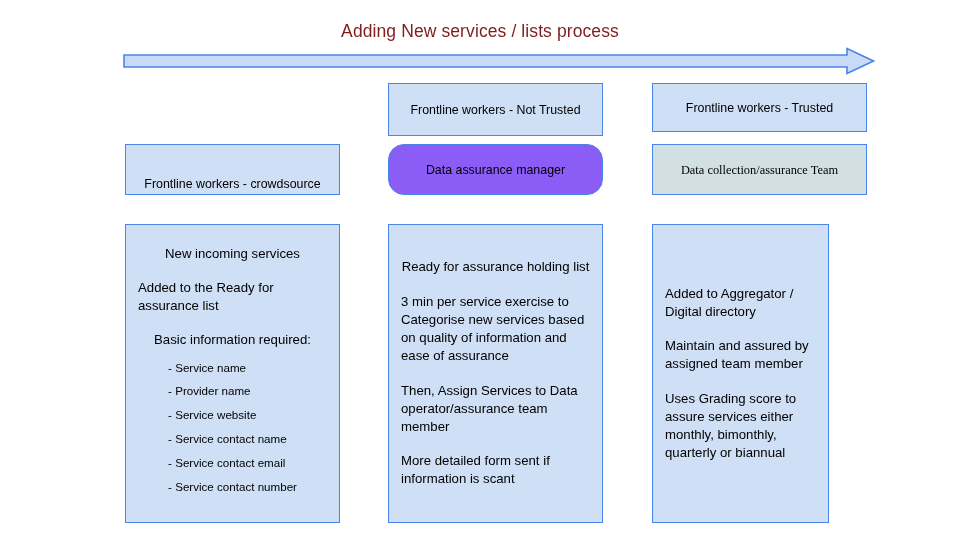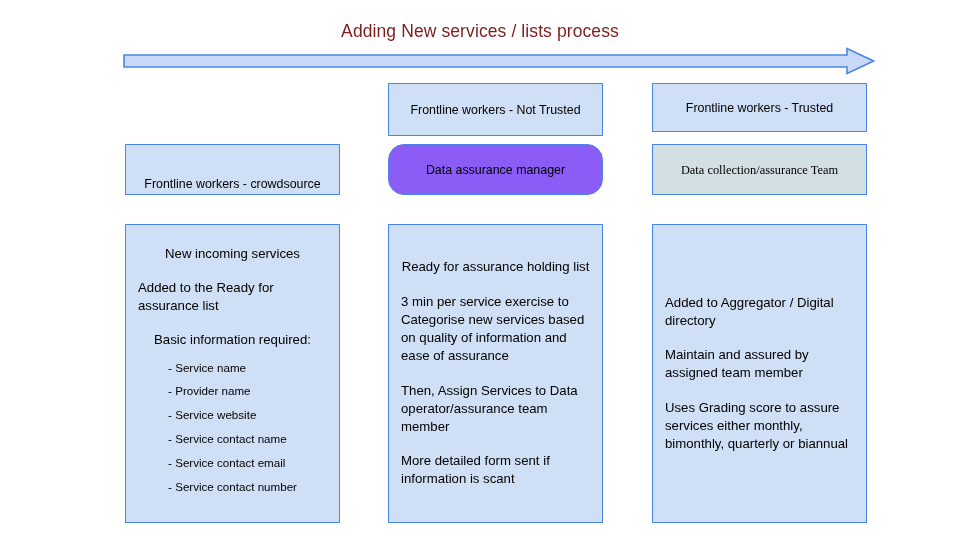--- a/index.html
+++ b/index.html
@@ -98,21 +98,21 @@
   
   #role-not-trusted  { left: 388px; top: 83px;  width: 215px; height: 53px; }
   #role-trusted      { left: 652px; top: 83px;  width: 215px; height: 49px; }
 
   #role-crowdsource  { left: 125px; top: 144px; width: 215px; height: 51px; align-items: flex-end; }
   #role-manager      { left: 388px; top: 144px; width: 215px; height: 51px; }
   #role-collection   { left: 652px; top: 144px; width: 215px; height: 51px; }
 
   #content-left      { left: 125px; top: 224px; width: 215px; height: 299px; }
   #content-middle    { left: 388px; top: 224px; width: 215px; height: 299px; }
-  #content-right     { left: 652px; top: 224px; width: 215px; height: 299px; }
+  #content-right     { left: 652px; top: 224px; width: 177px; height: 299px; }
 </style>
 </head>
 <body>
 
 <div id="canvas">
 
   <div id="slide-title">Adding New services / lists process</div>
 
   <div id="process-arrow">
     <svg width="752" height="28" viewBox="0 0 752 28" xmlns="http://www.w3.org/2000/svg">

